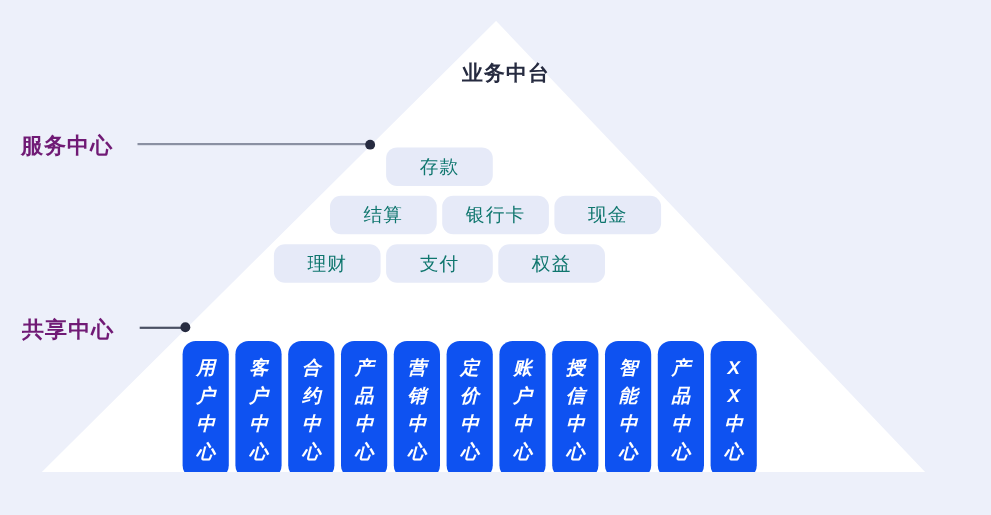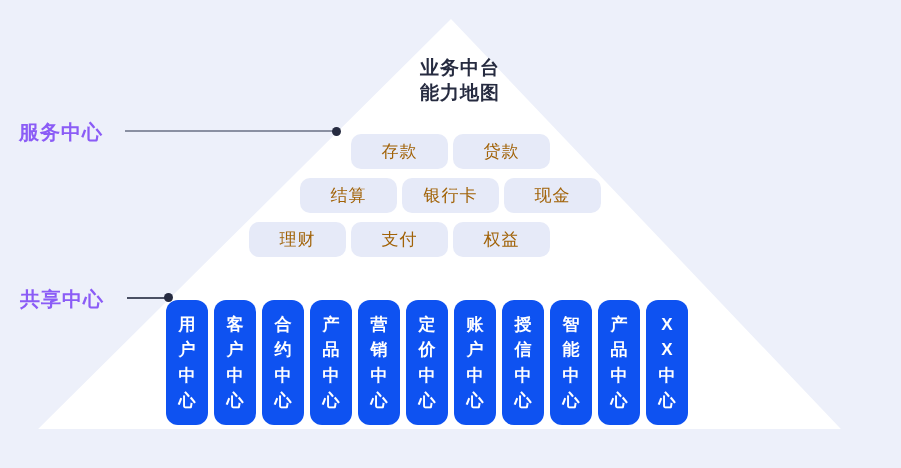--- a/index.html
+++ b/index.html
@@ -30,21 +30,21 @@
     font-size: 19px;
     font-weight: 700;
     line-height: 25px;
     color: #262b40;
     letter-spacing: 1px;
   }
   .side-label {
     position: absolute;
     font-size: 20px;
     font-weight: 700;
-    color: #8b5cf6;
+    color: #701a75;
     letter-spacing: 1px;
     white-space: nowrap;
   }
   #label-service { left: 19px; top: 119px; }
   #label-shared  { left: 20px; top: 286px; }
   .connector {
     position: absolute;
     height: 2px;
     background: #8a90a2;
   }
@@ -64,34 +64,35 @@
     gap: 5px;
   }
   #row-1 { left: 351px; top: 134px; }
   #row-2 { left: 300px; top: 178px; }
   #row-3 { left: 249px; top: 222px; }
   .pill {
     width: 97px;
     height: 35px;
     border-radius: 10px;
     background: #e6eaf8;
-    color: #a16207;
+    color: #0f766e;
     font-size: 17px;
     font-weight: 500;
     display: flex;
     align-items: center;
     justify-content: center;
     letter-spacing: 1px;
     box-sizing: border-box;
   }
   .pillars {
     position: absolute;
-    left: 166px; top: 300px;
+    left: 166px; top: 310px;
     display: flex;
     gap: 6px;
+    font-style: italic;
   }
   .pillar {
     width: 42px;
     height: 125px;
     border-radius: 12px;
     background: #0e52f1;
     display: flex;
     align-items: center;
     justify-content: center;
   }
@@ -107,34 +108,32 @@
 </style>
 </head>
 <body>
 
 <div class="stage">
 
   <div class="pyramid"></div>
 
   <div class="title">
     <div>业务中台</div>
-    <div>能力地图</div>
   </div>
 
   <div class="side-label" id="label-service">服务中心</div>
   <div class="connector" id="connector-service"></div>
   <div class="conn-dot" id="dot-service"></div>
 
   <div class="side-label" id="label-shared">共享中心</div>
   <div class="connector" id="connector-shared"></div>
   <div class="conn-dot" id="dot-shared"></div>
 
   <div class="pill-row" id="row-1">
     <div class="pill">存款</div>
-    <div class="pill">贷款</div>
   </div>
 
   <div class="pill-row" id="row-2">
     <div class="pill">结算</div>
     <div class="pill">银行卡</div>
     <div class="pill">现金</div>
   </div>
 
   <div class="pill-row" id="row-3">
     <div class="pill">理财</div>

